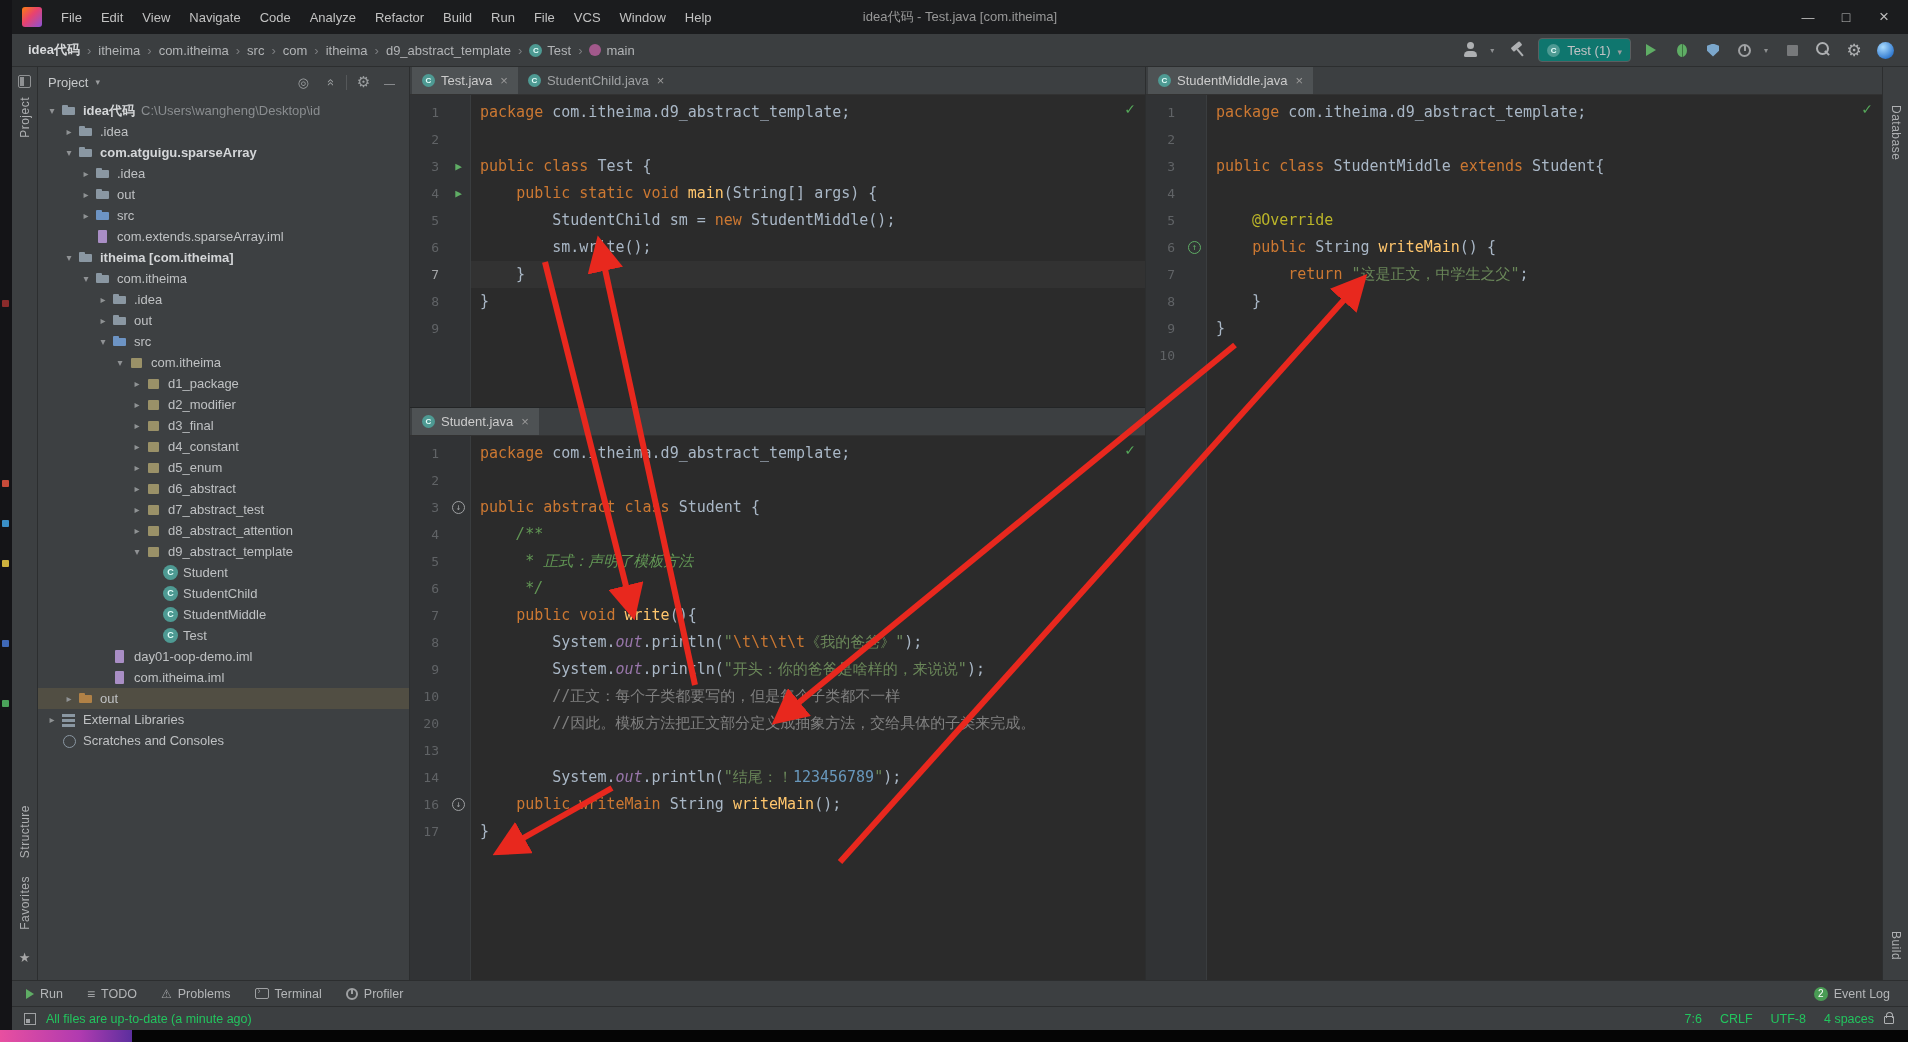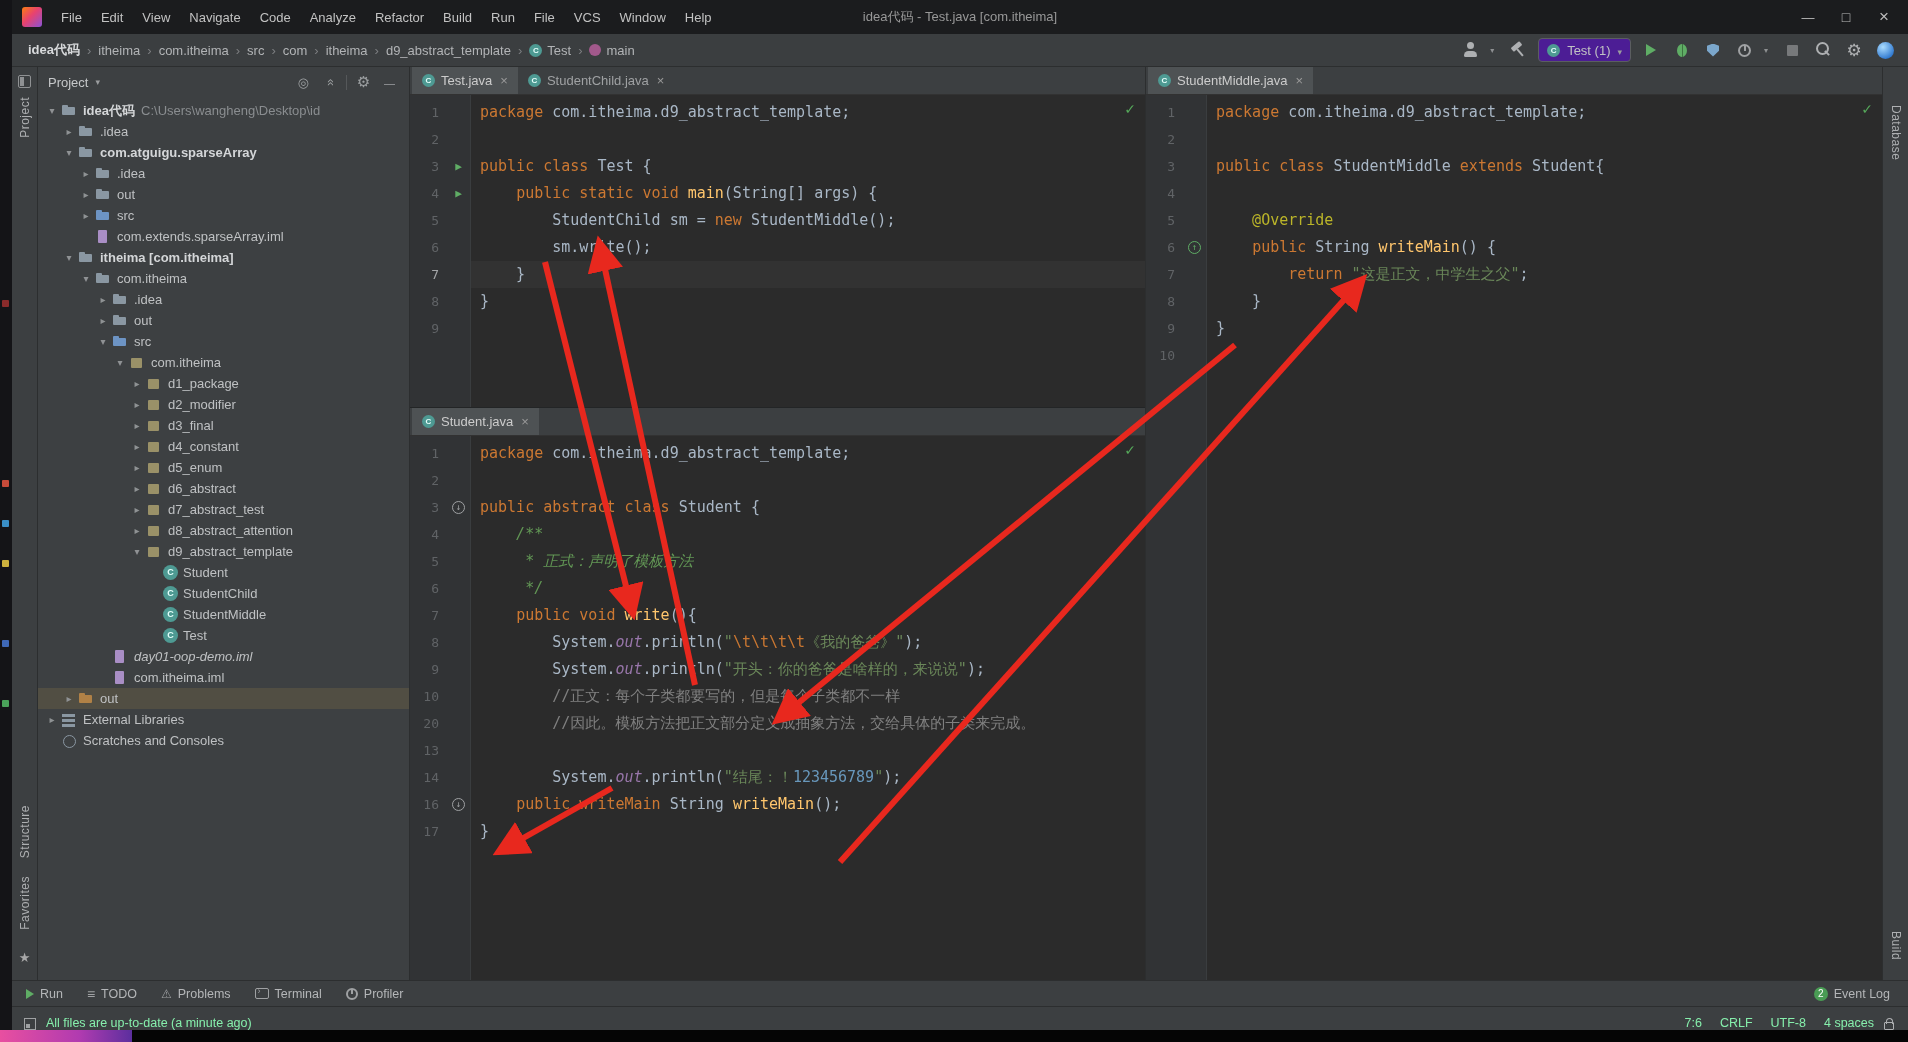--- a/index.html
+++ b/index.html
@@ -38,21 +38,21 @@
   .bc-ic.class{width:13px;height:13px;border-radius:50%;background:#4e9a93;color:#e8fffd;font:bold 8px/13px "Liberation Sans",sans-serif;text-align:center}
   .bc-ic.method{width:12px;height:12px;border-radius:50%;background:#a2598c}
   .nav-right{margin-left:auto;display:flex;align-items:center;gap:9px}
   .ni{position:relative;width:22px;height:22px;display:inline-flex;align-items:center;justify-content:center;color:#aeb0b2;flex:none}
   .ni-user::before{content:"";width:7px;height:7px;border-radius:50%;background:#aeb0b2;position:absolute;top:3px;left:8px}
   .ni-user::after{content:"";width:13px;height:6px;border-radius:6px 6px 2px 2px;background:#aeb0b2;position:absolute;bottom:4px;left:5px}
   .ni-caret{width:8px;font-size:8px;color:#8e9092;display:inline-block}
   .ni-caret::before{content:"▾"}
   .ni-hammer::before{content:"";position:absolute;width:11px;height:5px;background:#aeb0b2;border-radius:1px;transform:rotate(-40deg);left:4px;top:5px}
   .ni-hammer::after{content:"";position:absolute;width:2px;height:9px;background:#aeb0b2;transform:rotate(-40deg);left:12px;top:9px}
-  .runcfg{display:inline-flex;align-items:center;gap:7px;height:24px;padding:0 8px;border:1px solid #5b5e60;border-radius:4px;background:#4c1d95;color:#c0c2c4;font-size:13px}
+  .runcfg{display:inline-flex;align-items:center;gap:7px;height:24px;padding:0 8px;border:1px solid #5b5e60;border-radius:4px;background:#0f766e;color:#c0c2c4;font-size:13px}
   .runcfg-ic{width:13px;height:13px;border-radius:50%;background:#4e9a93;color:#e8fffd;font:bold 8px/13px "Liberation Sans",sans-serif;text-align:center}
   .runcfg-ic::before{content:"C"}
   .runcfg-caret::before{content:"▾";font-size:9px;color:#9b9d9f}
   .ni-runtri{width:0;height:0;border-left:10px solid #5fad65;border-top:6px solid transparent;border-bottom:6px solid transparent}
   .ni-bug{width:10px;height:13px;border-radius:50%;background:#5fad65;position:relative}
   .ni-bug::before{content:"";position:absolute;left:4.5px;top:0;width:1px;height:13px;background:#3d7340}
   .ni-coverage{width:12px;height:13px;background:#7ba7cc;clip-path:polygon(50% 0,100% 18%,100% 55%,50% 100%,0 55%,0 18%)}
   .ni-profiler{width:13px;height:13px;border:2px solid #9fa1a3;border-radius:50%;position:relative}
   .ni-profiler::before{content:"";position:absolute;left:4px;top:0;width:2px;height:5px;background:#9fa1a3}
   .ni-stop{width:11px;height:11px;background:#77797b;border-radius:1px}
@@ -155,21 +155,21 @@
   .tb-run{width:0;height:0;border-left:8px solid #5fad65;border-top:5px solid transparent;border-bottom:5px solid transparent}
   .tb-todo::before{content:"≡";color:#9fa1a3;font-size:14px}
   .tb-problems::before{content:"⚠";color:#9fa1a3;font-size:12px}
   .tb-terminal{width:14px;height:11px;border:1px solid #9fa1a3;border-radius:2px;position:relative}
   .tb-terminal::before{content:"›";position:absolute;left:2px;top:-3px;font-size:9px;color:#9fa1a3}
   .tb-profiler{width:12px;height:12px;border:2px solid #9fa1a3;border-radius:50%;position:relative}
   .tb-profiler::before{content:"";position:absolute;left:3px;top:0;width:2px;height:4px;background:#9fa1a3}
   .tb-badge{width:14px;height:14px;border-radius:50%;background:#499C54;color:#fff;font-size:10px;line-height:14px;text-align:center}
 
   
-  .statusbar{height:24px;background:#3c3f41;border-top:1px solid #2c2e2f;display:flex;align-items:flex-end;padding:0 12px;font-size:12.5px;color:#86efac;flex:none;gap:10px}
+  .statusbar{height:24px;background:#3c3f41;border-top:1px solid #2c2e2f;display:flex;align-items:center;padding:0 12px;font-size:12.5px;color:#22c55e;flex:none;gap:10px}
   .sw-ic{width:12px;height:12px;border:1px solid #9fa1a3;position:relative;flex:none}
   .sw-ic::after{content:"";position:absolute;left:1px;bottom:1px;width:4px;height:4px;background:#9fa1a3}
   .status-right{margin-left:auto;display:flex;align-items:center;gap:18px}
   .status-item{cursor:default}
   .lock-ic{width:10px;height:8px;border:1.5px solid #aeb0b2;border-radius:1px;position:relative;margin:3px 2px 0 0}
   .lock-ic::before{content:"";position:absolute;left:1px;top:-5px;width:5px;height:5px;border:1.5px solid #aeb0b2;border-bottom:none;border-radius:4px 4px 0 0}
 
   
   #arrows{position:absolute;left:0;top:0;pointer-events:none;z-index:60}
 </style>
@@ -439,21 +439,21 @@
           <div class="trow" style="padding-left: 108px;">
             <span class="chev"></span>
             <span class="tico class">C</span>
             <span class="tlabel">StudentMiddle</span>
           </div>
           <div class="trow" style="padding-left: 108px;">
             <span class="chev"></span>
             <span class="tico class">C</span>
             <span class="tlabel">Test</span>
           </div>
-          <div class="trow" style="padding-left: 57px; font-style: italic;">
+          <div class="trow" style="padding-left: 57px;">
             <span class="chev"></span>
             <span class="tico iml"></span>
             <span class="tlabel">day01-oop-demo.iml</span>
           </div>
           <div class="trow" style="padding-left: 57px;">
             <span class="chev"></span>
             <span class="tico iml"></span>
             <span class="tlabel">com.itheima.iml</span>
           </div>
           <div class="trow selected" style="padding-left: 23px;">

